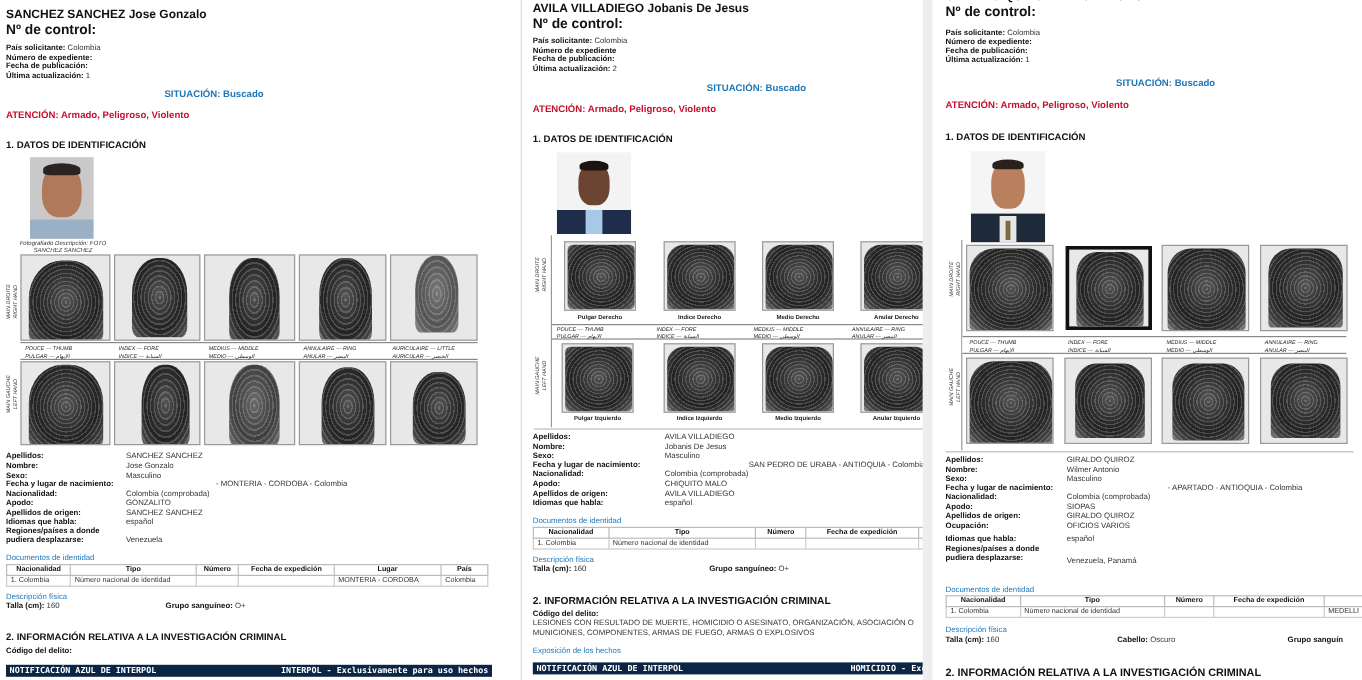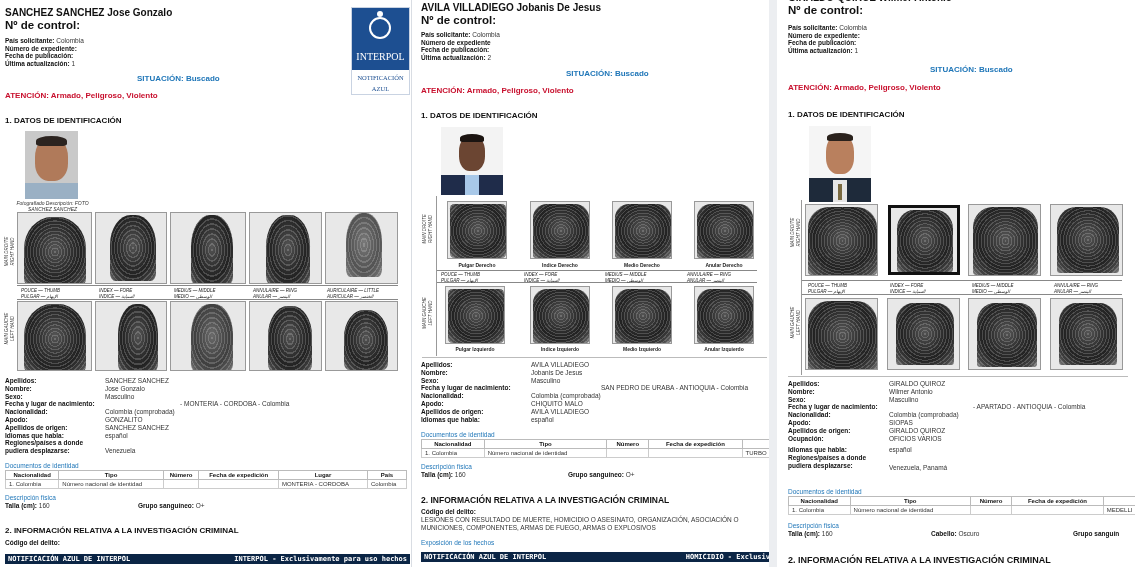--- a/index.html
+++ b/index.html
@@ -1,21 +1,21 @@
 <!DOCTYPE html>
 <html><head>
 <meta charset="utf-8">
 <style>
   * { box-sizing: border-box; margin: 0; padding: 0; }
   html, body { width: 1135px; height: 567px; overflow: hidden; background: #ffffff; }
   body { font-family: "Liberation Sans", sans-serif; color: #222; position: relative; }
 
   .panel { position: absolute; top: 0; height: 567px; background: #fff; overflow: hidden; }
   #p1 { left: 0; width: 411px; }
-  #p2 { left: 411px; width: 358px; border-left: 1px solid #d9dde3; }
+  #p2 { left: 434px; width: 358px; border-left: 1px solid #d9dde3; }
   #p3 { left: 769px; width: 366px; border-left: 8px solid #eceef1; }
 
   .name { position: absolute; font-weight: bold; font-size: 10px; color: #111; white-space: nowrap; }
   .control { position: absolute; font-weight: bold; font-size: 11.5px; color: #111; }
   .meta { position: absolute; font-size: 6.5px; line-height: 7.5px; }
   .meta .lbl { font-weight: bold; color: #111; }
   .meta .val { color: #333; }
   .situacion { position: absolute; font-weight: bold; font-size: 8px; color: #1f76b8; }
   .atencion { position: absolute; font-weight: bold; font-size: 8px; color: #c8102e; }
   .sect { position: absolute; font-weight: bold; font-size: 8px; color: #111; white-space: nowrap; }
@@ -210,30 +210,20 @@
 
   <div class="sect" style="left:5px; top:526px;">2. INFORMACIÓN RELATIVA A LA INVESTIGACIÓN CRIMINAL</div>
   <div class="codigo" style="left:5px; top:539px;">
       <span class="lbl">Código del delito:</span>
     </div>
   <div class="footer-bar" style="left:5px; top:554px; width:405px;">
     <span>NOTIFICACIÓN AZUL DE INTERPOL</span>
     <span class="r">INTERPOL - Exclusivamente para uso hechos</span>
   </div>
 
-  <div class="logo">
-    <div class="blue">
-        <div class="globe"></div>
-      <div class="brand">INTERPOL</div>
-      </div>
-    <div class="note">
-        <div>NOTIFICACIÓN</div>
-        <div>AZUL</div>
-      </div>
-  </div>
 </div>
 
 <div class="panel" id="p2">
   <div class="name" style="left:9px; top:2px;">AVILA VILLADIEGO Jobanis De Jesus</div>
   <div class="control" style="left:9px; top:14px;">Nº de control:</div>
   <div class="meta" style="left:9px; top:31px;">
     <div><span class="lbl">País solicitante:</span> <span class="val">Colombia</span></div>
     <div><span class="lbl">Número de expediente</span></div>
     <div><span class="lbl">Fecha de publicación:</span></div>
     <div><span class="lbl">Última actualización:</span> <span class="val">2</span></div>

